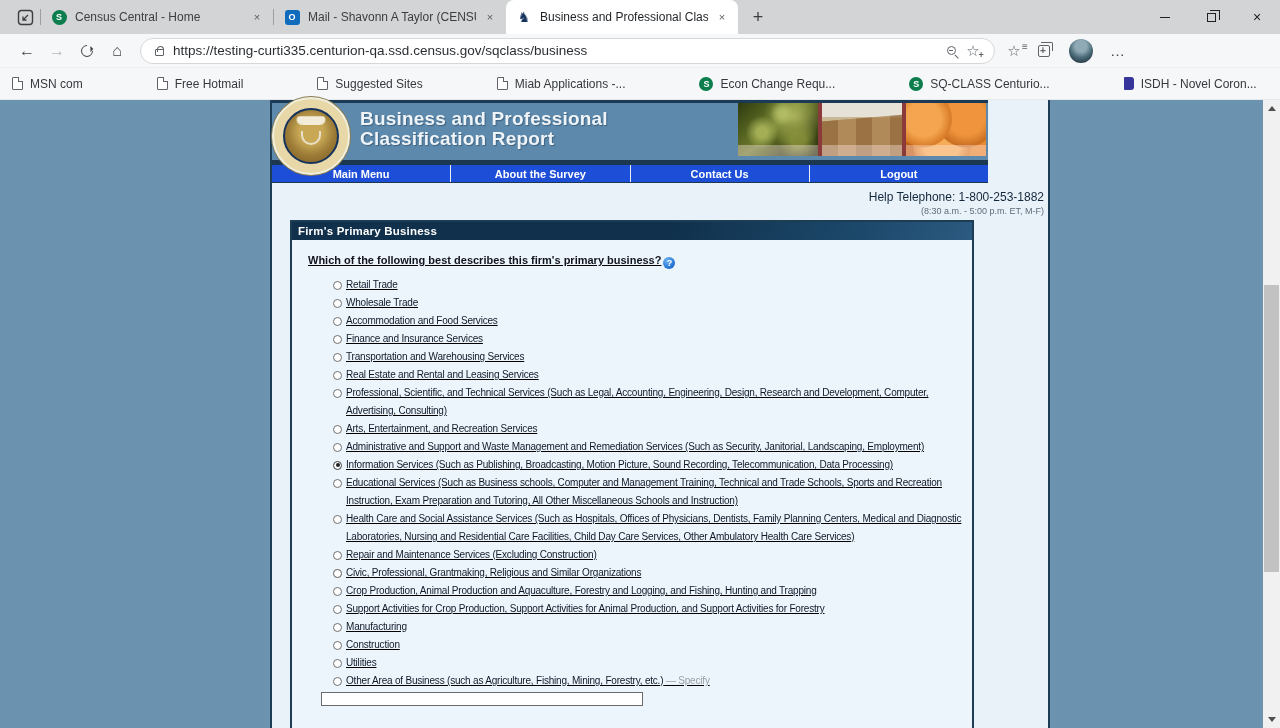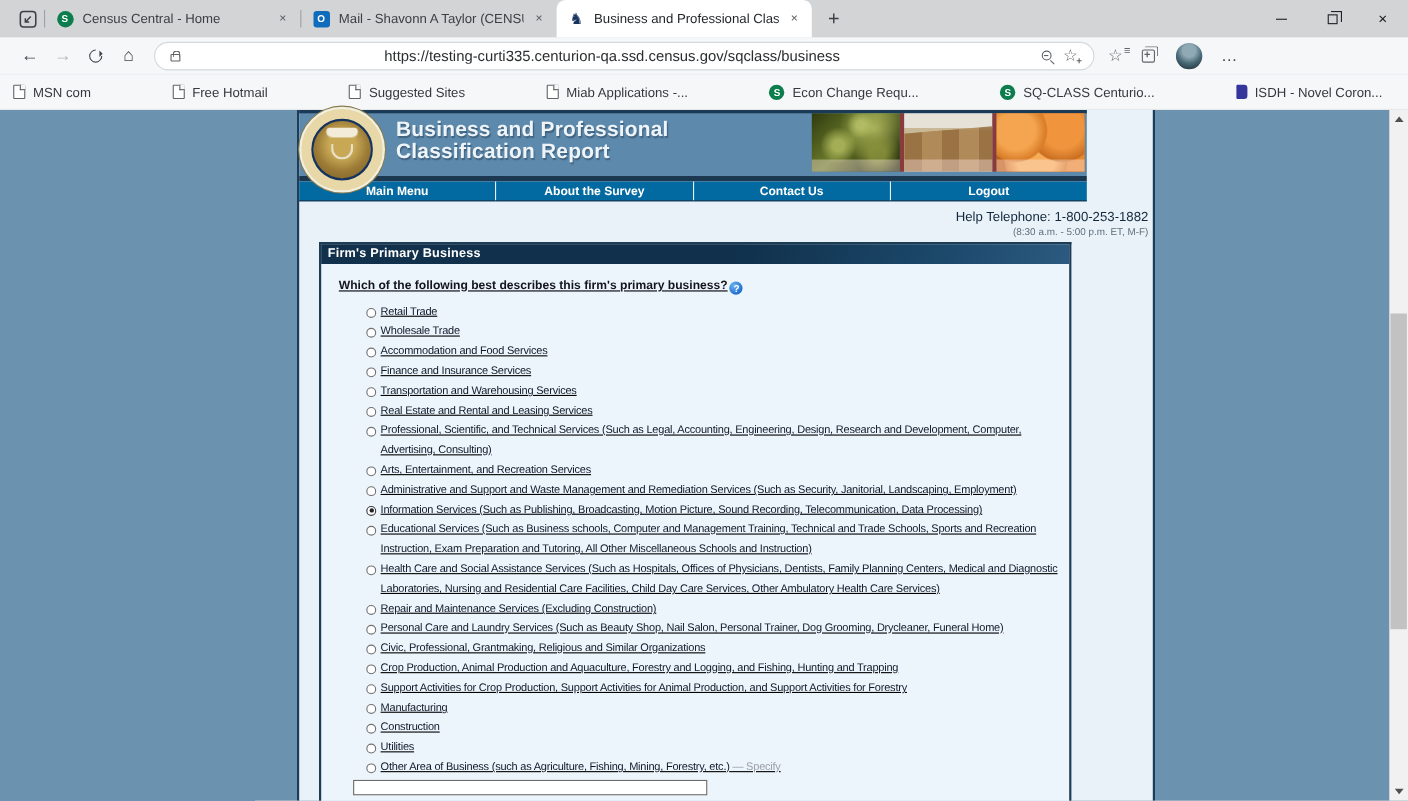--- a/index.html
+++ b/index.html
@@ -34,21 +34,21 @@
   .icon-folder { width:15px; height:11px; background:#f6cf5e; border-radius:1px; position:relative; margin-top:2px; }
   .icon-folder:before { content:""; position:absolute; left:0; top:-2px; width:6px; height:2px; background:#e9b93d; border-radius:1px 1px 0 0; }
 
   
   .toolbar { position:absolute; left:0; top:34px; width:1280px; height:34px; background:#f6f7f8; display:flex; align-items:center; border-bottom:1px solid #eceeef; }
   .nav-btn { width:30px; height:28px; border:none; background:transparent; font-size:16px; color:#44484c; display:flex; align-items:center; justify-content:center; }
   .nav-btn.disabled { color:#b6b9bc; }
   .nav-btn.first { margin-left:12px; }
   .refresh-glyph { width:12px; height:12px; border:1.6px solid #44484c; border-radius:50%; border-top-color:transparent; position:relative; transform:rotate(45deg); }
   .refresh-glyph:before { content:""; position:absolute; top:-4px; right:-1px; border:3px solid transparent; border-bottom-color:#44484c; transform:rotate(45deg); }
-  .omnibox { height:26px; flex:1; max-width:855px; margin:0 8px 0 8px; background:#ffffff; border:1px solid #d5d8da; border-radius:14px; display:flex; align-items:center; padding:0 10px 0 12px;text-align:center; }
+  .omnibox { height:26px; flex:1; max-width:855px; margin:0 8px 0 8px; background:#ffffff; border:1px solid #d5d8da; border-radius:14px; display:flex; align-items:center; padding:0 10px 0 12px; }
   .lock-glyph { width:9px; height:7px; border:1px solid #5f6368; border-radius:1px; position:relative; margin:3px 9px 0 2px; }
   .lock-glyph:before { content:""; position:absolute; left:1px; top:-4px; width:5px; height:5px; border:1px solid #5f6368; border-bottom:none; border-radius:4px 4px 0 0; }
   .url-text { font-size:13.5px; color:#2b2e31; white-space:nowrap; overflow:hidden; flex:1; }
   .box-icon { width:22px; height:22px; display:flex; align-items:center; justify-content:center; color:#5f6368; }
   .zoomout-glyph { width:9px; height:9px; border:1.4px solid #5f6368; border-radius:50%; position:relative; }
   .zoomout-glyph:before { content:""; position:absolute; left:1px; top:3px; width:4px; height:1.2px; background:#5f6368; }
   .zoomout-glyph:after { content:""; position:absolute; right:-4px; bottom:-3px; width:5px; height:1.4px; background:#5f6368; transform:rotate(45deg); }
   .star-glyph { font-size:15px; color:#5f6368; line-height:1; position:relative; }
   .star-add:after { content:"+"; position:absolute; right:-4px; bottom:-2px; font-size:9px; font-weight:bold; }
   .star-list:after { content:"≡"; position:absolute; right:-7px; top:-1px; font-size:10px; }
@@ -94,21 +94,21 @@
   .photo-boxes { background:linear-gradient(180deg,#e6e2d8 0 26%, #c9b896 26%); }
   .photo-boxes:before { content:""; position:absolute; inset:0; background:
      linear-gradient(180deg, transparent 0 30%, rgba(0,0,0,0) 30%),
      repeating-linear-gradient(90deg, rgba(150,110,64,0.85) 0 16px, rgba(176,138,88,0.85) 16px 34px),
      linear-gradient(180deg, transparent 0 28%, #b08a58 28%);
      clip-path:polygon(0 35%, 100% 22%, 100% 100%, 0 100%); }
   .photo-oranges { background:radial-gradient(circle at 22% 30%, #f5a54f 0 24%, #d87c28 38%, transparent 40%), radial-gradient(circle at 75% 25%, #f0953d 0 26%, #c96e20 42%, transparent 44%), radial-gradient(circle at 45% 80%, #f7ad58 0 28%, #d67a28 46%, transparent 48%), radial-gradient(circle at 95% 75%, #e88a30 0 30%, transparent 45%), #c06018; }
 
   
   .nav-top { width:716px; height:5px; background:#1b3850; }
-  .navbar { width:716px; height:18px; background:#0369a1; display:flex; border-bottom:1px solid #1b3850; }
+  .navbar { width:716px; height:18px; background:#1d4ed8; display:flex; border-bottom:1px solid #1b3850; }
   .nav-cell { flex:1; color:#ffffff; font-weight:bold; font-size:11px; display:flex; align-items:center; justify-content:center; }
   .nav-cell + .nav-cell { border-left:1px solid #e8eef2; }
 
   
   .help-block { position:absolute; right:4px; top:90px; text-align:right; }
   .help-line1 { font-size:12px; color:#14283c; }
   .help-line2 { font-size:9px; color:#5d6d7a; margin-top:2px; }
 
   
   .panel { position:absolute; left:18px; top:120px; width:684px; height:540px; background:#edf5fc; border:2px solid #1d3d55; border-bottom:none; }
@@ -300,21 +300,21 @@
               <div class="option-row"><span class="radio"></span><span>Finance and Insurance Services</span></div>
               <div class="option-row"><span class="radio"></span><span>Transportation and Warehousing Services</span></div>
               <div class="option-row"><span class="radio"></span><span>Real Estate and Rental and Leasing Services</span></div>
               <div class="option-row"><span class="radio"></span><span>Professional, Scientific, and Technical Services (Such as Legal, Accounting, Engineering, Design, Research and Development, Computer, Advertising, Consulting)</span></div>
               <div class="option-row"><span class="radio"></span><span>Arts, Entertainment, and Recreation Services</span></div>
               <div class="option-row"><span class="radio"></span><span>Administrative and Support and Waste Management and Remediation Services (Such as Security, Janitorial, Landscaping, Employment)</span></div>
               <div class="option-row"><span class="radio selected"></span><span>Information Services (Such as Publishing, Broadcasting, Motion Picture, Sound Recording, Telecommunication, Data Processing)</span></div>
               <div class="option-row"><span class="radio"></span><span>Educational Services (Such as Business schools, Computer and Management Training, Technical and Trade Schools, Sports and Recreation Instruction, Exam Preparation and Tutoring, All Other Miscellaneous Schools and Instruction)</span></div>
               <div class="option-row"><span class="radio"></span><span>Health Care and Social Assistance Services (Such as Hospitals, Offices of Physicians, Dentists, Family Planning Centers, Medical and Diagnostic Laboratories, Nursing and Residential Care Facilities, Child Day Care Services, Other Ambulatory Health Care Services)</span></div>
               <div class="option-row"><span class="radio"></span><span>Repair and Maintenance Services (Excluding Construction)</span></div>
-              <div class="option-row"><span class="radio"></span><span>Personal Care and Laundry Services (Such as Beauty Shop, Nail Salon, Personal Trainer, Dog Grooming, Drycleaner, Funeral Home)</span></div>
+              <div class="option-row"><span class="radio"></span></div>
               <div class="option-row"><span class="radio"></span><span>Civic, Professional, Grantmaking, Religious and Similar Organizations</span></div>
               <div class="option-row"><span class="radio"></span><span>Crop Production, Animal Production and Aquaculture, Forestry and Logging, and Fishing, Hunting and Trapping</span></div>
               <div class="option-row"><span class="radio"></span><span>Support Activities for Crop Production, Support Activities for Animal Production, and Support Activities for Forestry</span></div>
               <div class="option-row"><span class="radio"></span><span>Manufacturing</span></div>
               <div class="option-row"><span class="radio"></span><span>Construction</span></div>
               <div class="option-row"><span class="radio"></span><span>Utilities</span></div>
               <div class="option-row"><span class="radio"></span><span>Other Area of Business (such as Agriculture, Fishing, Mining, Forestry, etc.)</span><span class="specify-suffix"> — Specify</span></div>
             </div>
           <input class="specify-input" id="specify" type="text" style="">
         </div>

